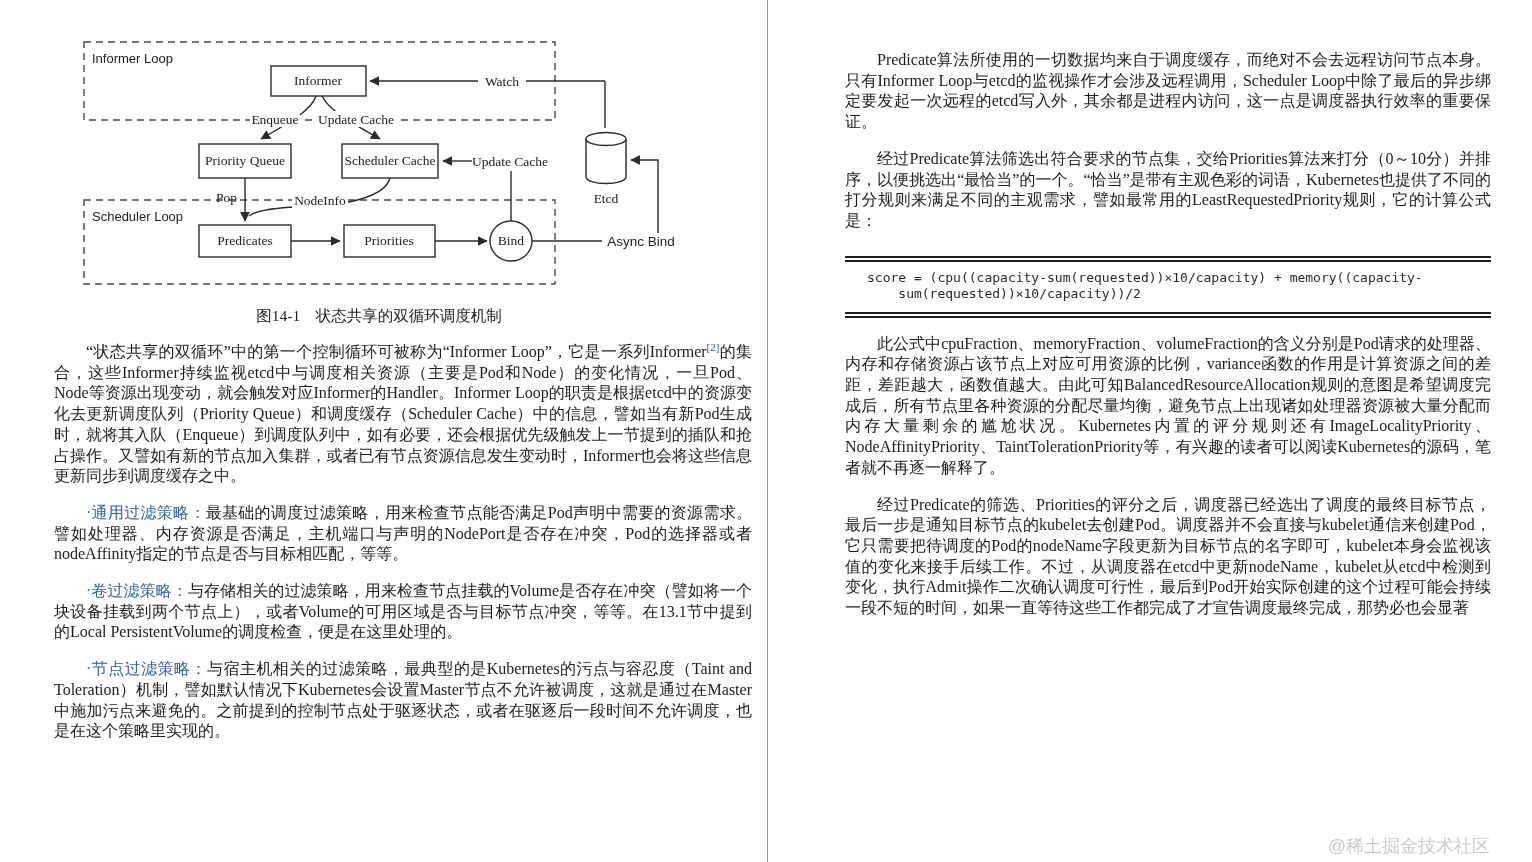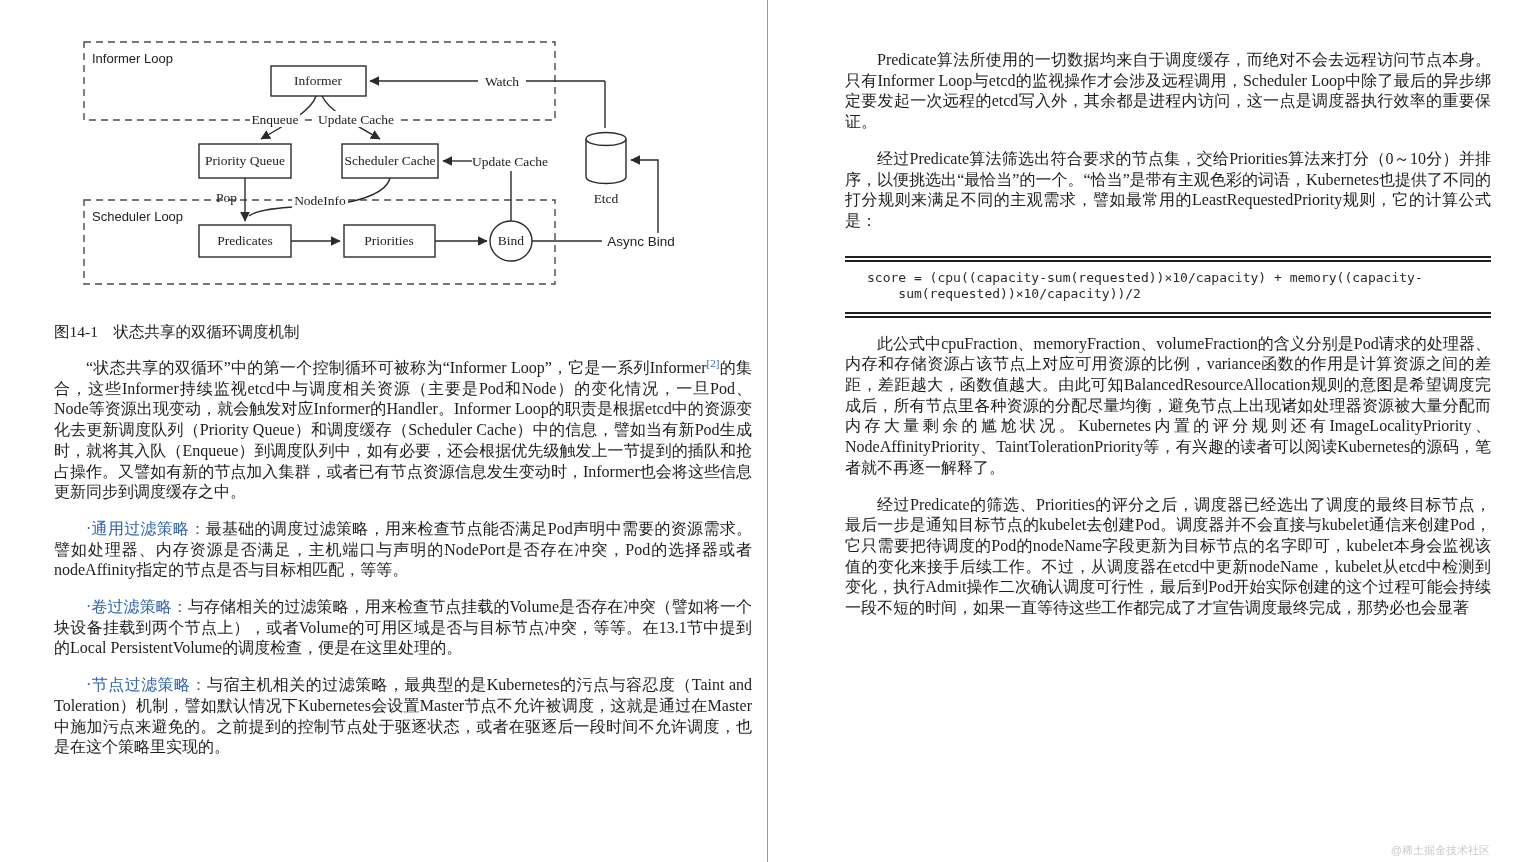--- a/index.html
+++ b/index.html
@@ -2,27 +2,27 @@
 <html><head>
 <meta charset="utf-8">
 <style>
   html,body{margin:0;padding:0;background:#ffffff;}
   .page{position:relative;width:1532px;height:862px;background:#ffffff;overflow:hidden;
         font-family:"Liberation Serif","DejaVu Serif",serif;color:#1d1d1d;}
   .col-divider{position:absolute;left:767px;top:0;width:1px;height:862px;background:#9b9b9b;}
   .left-col{position:absolute;left:54px;top:25px;width:698px;}
   .right-col{position:absolute;left:845px;top:28px;width:646px;padding-top:6px;}
   p.body-p{margin:16px 0 13px 0;font-size:16px;line-height:20.7px;text-align:justify;text-indent:2em;}
-  .fig-caption{width:650px;margin:28px 0 15px 0;font-size:15.5px;color:#222;}
+  .fig-caption{width:650px;margin:12px 0 15px 0;text-align:center;font-size:15.5px;color:#222;}
   sup.fnref{font-size:11px;color:#2f62ae;line-height:0;}
   .blue-label{color:#2f62ae;}
   .code-block{margin:24px 0 10px 0;border-top:6px double #1f1f1f;border-bottom:6px double #1f1f1f;
       padding:8px 6px 10px 22px;font-family:"DejaVu Sans Mono","Liberation Mono",monospace;
       font-size:13px;line-height:16px;white-space:pre;color:#2a2a2a;text-align:left;text-indent:0;}
-  .watermark{position:absolute;right:42px;bottom:4px;font-size:11px;color:#cbcbcb;
+  .watermark{position:absolute;right:42px;bottom:4px;font-size:18px;color:#cbcbcb;
       font-family:"Liberation Sans","DejaVu Sans",sans-serif;}
   svg text{fill:#222;}
   .n-serif{font-family:"Liberation Serif","DejaVu Serif",serif;font-size:13.5px;}
   .n-sans{font-family:"Liberation Sans","DejaVu Sans",sans-serif;font-size:13px;}
   .shape{fill:#ffffff;stroke:#2b2b2b;stroke-width:1.4;}
   .dashedbox{fill:none;stroke:#4a4a4a;stroke-width:1.4;stroke-dasharray:7 5;}
   .edge{fill:none;stroke:#2b2b2b;stroke-width:1.4;}
   .labelbg{fill:#ffffff;stroke:none;}
 </style>
 </head>

